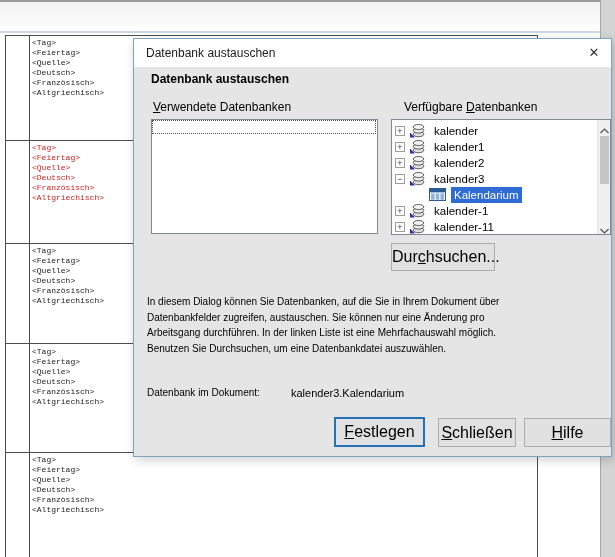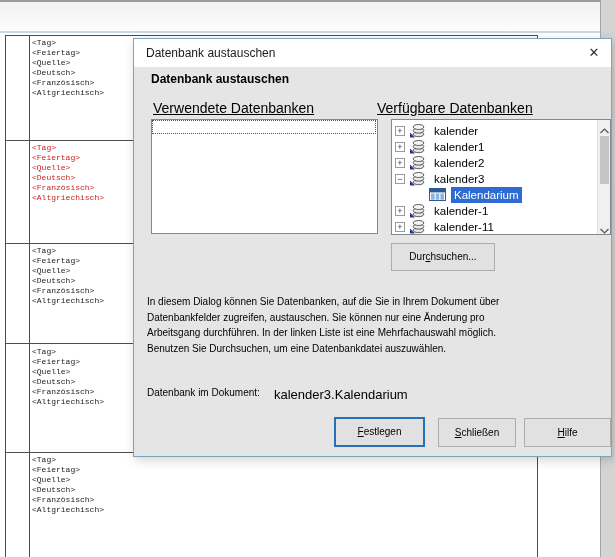--- a/index.html
+++ b/index.html
@@ -19,21 +19,21 @@
     background:#d4d4d4; border-left:1px solid #a6a6a6; z-index:2; }
 
   
   .dialog { position:absolute; left:133px; top:38px; width:479px; height:419px;
     background:#e5e5e5; border:1px solid #7da3bd; box-shadow:2px 3px 10px rgba(0,0,0,0.18); z-index:10; }
   .titlebar { position:absolute; left:0; top:0; right:0; height:28px; background:#ffffff; }
   .title-text { position:absolute; left:12px; top:7px; font-size:12px; color:#1a1a1a; }
   .close-btn { position:absolute; right:8px; top:5px; width:18px; height:18px;
     font-size:13px; line-height:18px; text-align:center; color:#333; cursor:pointer; }
   .dlg-heading { position:absolute; left:17px; top:33px; font-size:12px; font-weight:bold; color:#000; }
-  .group-label { position:absolute; font-size:14px; color:#000;text-decoration:underline; }
+  .group-label { position:absolute; font-size:12px; color:#000; }
   .mn { text-decoration:underline; }
 
   .listbox { position:absolute; left:17px; top:80px; width:227px; height:115px;
     background:#ffffff; border:1px solid #828790; }
   .focus-row { position:absolute; left:1px; top:1px; right:2px; height:12px; outline:1px dotted #555; }
 
   .treebox { position:absolute; left:257px; top:80px; width:220px; height:116px;
     background:#ffffff; border:1px solid #828790; }
   .tree-row { position:absolute; left:0; width:203px; height:16px; font-size:11.5px; color:#000; }
   .expander { position:absolute; left:3px; top:3px; width:10px; height:10px; border:1px solid #9a9a9a;
@@ -43,31 +43,31 @@
   .tree-label { position:absolute; left:42px; top:0; line-height:16px; white-space:nowrap; }
   .tree-label.child { left:59px; }
   .tree-label.selected { background:#2e6bd3; color:#ffffff; padding:0 3px; }
 
   .scrollbar { position:absolute; right:0; top:0; width:13px; height:114px; background:#f0f0f0;
     border-left:1px solid #e2e2e2; }
   .sb-arrow { position:absolute; left:0; width:13px; height:14px; text-align:center; }
   .sb-arrow svg { margin-top:5px; }
   .sb-thumb { position:absolute; left:2px; top:16px; width:9px; height:48px; background:#c5c5c5; }
 
-  .btn { position:absolute; background:#e1e1e1; border:1px solid #adadad; font-size:10px;
+  .btn { position:absolute; background:#e1e1e1; border:1px solid #adadad; font-size:16px;
     color:#000; text-align:center; font-family:"Liberation Sans", sans-serif; cursor:pointer; }
   .btn-browse { left:257px; top:204px; width:104px; height:28px; line-height:26px; }
   .btn-apply { left:200px; top:378px; width:91px; height:30px; line-height:26px; border:2px solid #2471b8; }
   .btn-close { left:304px; top:379px; width:78px; height:29px; line-height:27px; }
   .btn-help { left:390px; top:379px; width:87px; height:29px; line-height:27px; }
 
   .dlg-desc { position:absolute; left:13px; top:255px; font-size:10px; line-height:15.5px;
     color:#000; white-space:pre-line; }
   .info-label { position:absolute; left:13px; top:348px; font-size:10px; color:#000; }
-  .info-value { position:absolute; left:140px; top:348px; font-size:13px; color:#000; }
+  .info-value { position:absolute; left:157px; top:348px; font-size:11px; color:#000; }
 </style>
 </head>
 <body>
 
 <div class="screen">
 
   <div class="toolbar-strip"></div>
   <div class="doc-scrollbar"></div>
 
   <div class="vline" style="left:5px"></div>
@@ -113,21 +113,21 @@
   <div class="dialog">
 
     <div class="titlebar">
       <span class="title-text">Datenbank austauschen</span>
       <span class="close-btn">✕</span>
     </div>
 
     <div class="dlg-heading">Datenbank austauschen</div>
 
     <div class="group-label" style="left:19px; top:61px"><span></span><span class="mn">V</span><span>erwendete Datenbanken</span></div>
-    <div class="group-label" style="left:243px; top:61px"><span>Verfügbare </span><span class="mn">D</span><span>atenbanken</span></div>
+    <div class="group-label" style="left:270px; top:61px"><span>Verfügbare </span><span class="mn">D</span><span>atenbanken</span></div>
 
     <div class="listbox">
       <div class="focus-row"></div>
     </div>
 
     <div class="treebox">
 
       <div class="tree-row" style="top:3px">
         <span class="expander">+</span>
         <span class="db-icon"><svg width="17" height="14" viewBox="0 0 17 14">

